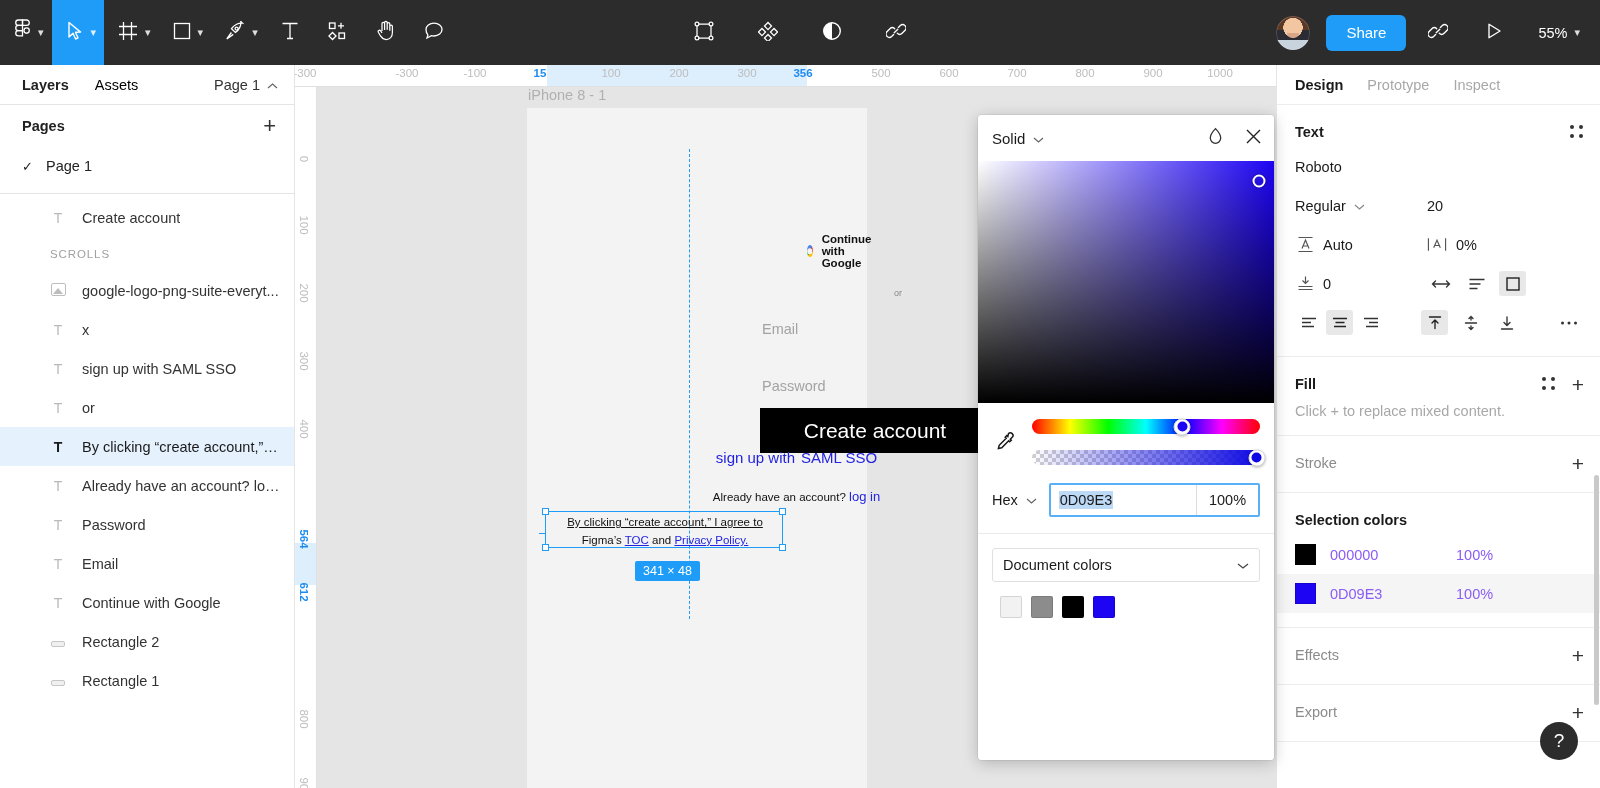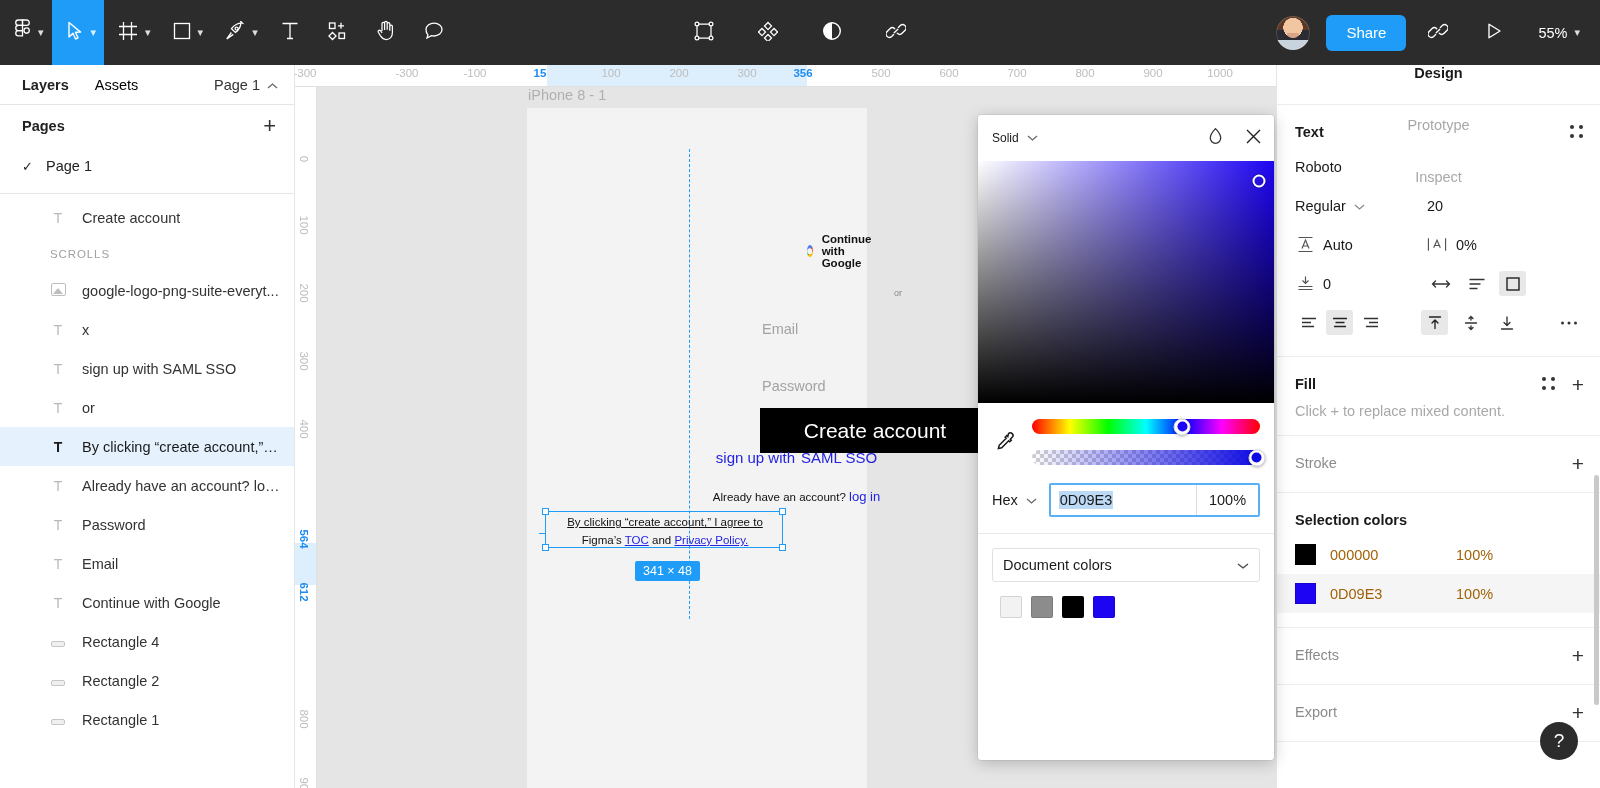--- a/index.html
+++ b/index.html
@@ -249,21 +249,21 @@
   .picker {
     position: absolute; left: 978px; top: 115px;
     width: 296px; height: 645px; background: #fff;
     border-radius: 3px; box-shadow: 0 3px 16px rgba(0,0,0,.22), 0 0 0 .5px rgba(0,0,0,.10);
     overflow: hidden; z-index: 40;
   }
   .pk-head {
     height: 46px; display: flex; align-items: center; padding: 0 14px;
     position: relative;
   }
-  .pk-type { display: flex; align-items: center; gap: 8px; font-size: 12px; color: #1a1a1a; cursor: pointer; }
+  .pk-type { display: flex; align-items: center; gap: 8px; font-size: 15px; color: #1a1a1a; cursor: pointer; }
   .pk-head-right {
     position: absolute; right: 12px; display: flex; align-items: center; gap: 22px;
   }
   .pk-sv {
     height: 242px; position: relative;
     background:
       linear-gradient(to top, #000, rgba(0,0,0,0)),
       linear-gradient(to right, #fff, #1d04f2);
   }
   .pk-sv-dot {
@@ -332,22 +332,22 @@
     box-shadow: inset 0 0 0 1px rgba(0,0,0,.12); cursor: pointer;
   }
 
   
   .right-panel {
     position: absolute; top: 65px; right: 0;
     width: 324px; height: 723px; background: #fff;
     border-left: 1px solid #e5e5e5; overflow: hidden;
   }
   .rp-tabs {
-    height: 40px; display: flex; align-items: center; gap: 36px;
-    padding: 0 18px; border-bottom: 1px solid #ededed; flex-direction: column;
+    height: 40px; display: flex; align-items: center; gap: 24px;
+    padding: 0 18px; border-bottom: 1px solid #ededed;
   }
   .rp-tab { font-size: 14.5px; color: #a8a8a8; cursor: pointer; }
   .rp-tab.active { color: #1a1a1a; font-weight: 700; }
   .rp-sec { border-bottom: 1px solid #ededed; padding: 12px 0 14px 0; }
   .rp-sec-head {
     display: flex; align-items: center; padding: 0 18px; height: 30px;
     position: relative;
   }
   .rp-sec-title { font-size: 14.5px; font-weight: 700; color: #1a1a1a; }
   .rp-sec-title.muted { font-weight: 400; color: #8b8b8b; }
@@ -372,21 +372,21 @@
   }
   .align-grp { display: flex; align-items: center; gap: 4px; }
   .abtn {
     width: 27px; height: 25px; display: flex; align-items: center;
     justify-content: center; border-radius: 3px; cursor: pointer;
   }
   .abtn.on { background: #e8e8e8; }
   .mixed-note { padding: 4px 18px 2px 18px; font-size: 14.5px; color: #a8a8a8; }
   .selcolor-row {
     display: flex; align-items: center; padding: 0 18px; height: 39px;
-    gap: 14px; font-size: 14.5px; color: #a16207; cursor: pointer;
+    gap: 14px; font-size: 14.5px; color: #8b5cf6; cursor: pointer;
   }
   .selcolor-row.hl { background: #f5f5f5; }
   .sc-chip { width: 21px; height: 21px; box-shadow: inset 0 0 0 1px rgba(0,0,0,.15); }
   .sc-hex { width: 112px; }
   .rp-scrollbar {
     position: absolute; right: 1px; top: 410px; width: 5px; height: 230px;
     background: #c9c9c9; border-radius: 3px;
   }
   .help-btn {
     position: absolute; right: 22px; bottom: 28px;
@@ -615,24 +615,20 @@
         <span class="ltype">T</span>
         <span class="layer-label">Password</span>
       </div>
       <div class="layer-row">
         <span class="ltype">T</span>
         <span class="layer-label">Email</span>
       </div>
       <div class="layer-row">
         <span class="ltype">T</span>
         <span class="layer-label">Continue with Google</span>
-      </div>
-      <div class="layer-row">
-        <span class="ltype"><span class="rect-glyph"></span></span>
-        <span class="layer-label">Rectangle 4</span>
       </div>
       <div class="layer-row">
         <span class="ltype"><span class="rect-glyph"></span></span>
         <span class="layer-label">Rectangle 2</span>
       </div>
       <div class="layer-row">
         <span class="ltype"><span class="rect-glyph"></span></span>
         <span class="layer-label">Rectangle 1</span>
       </div>
     </div>

